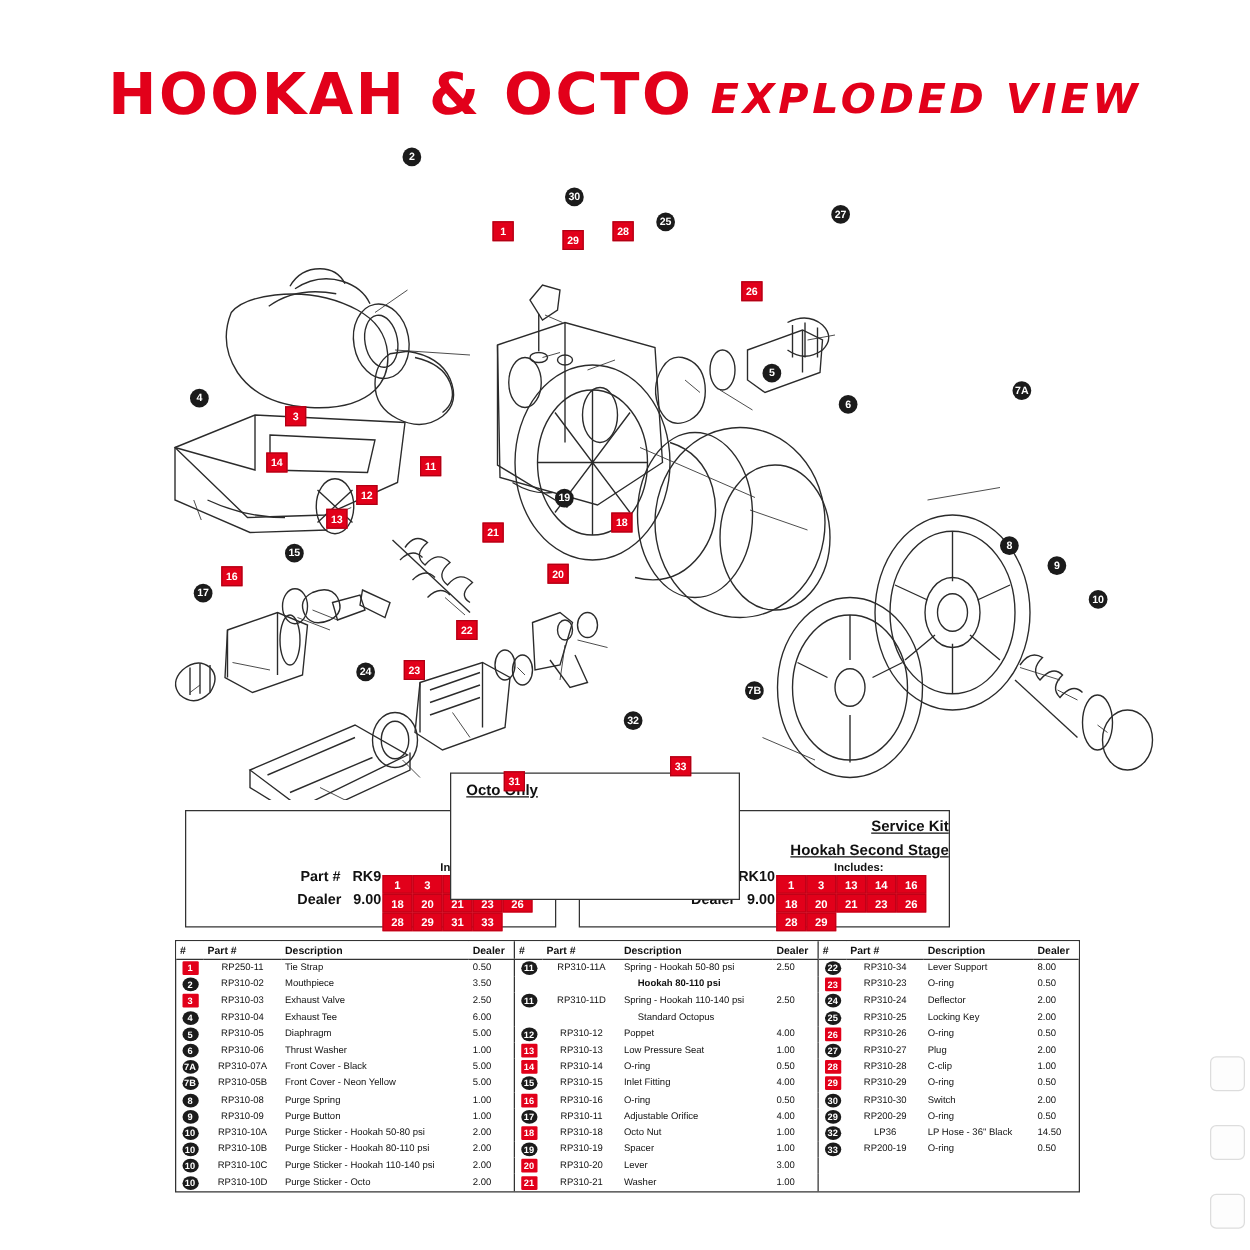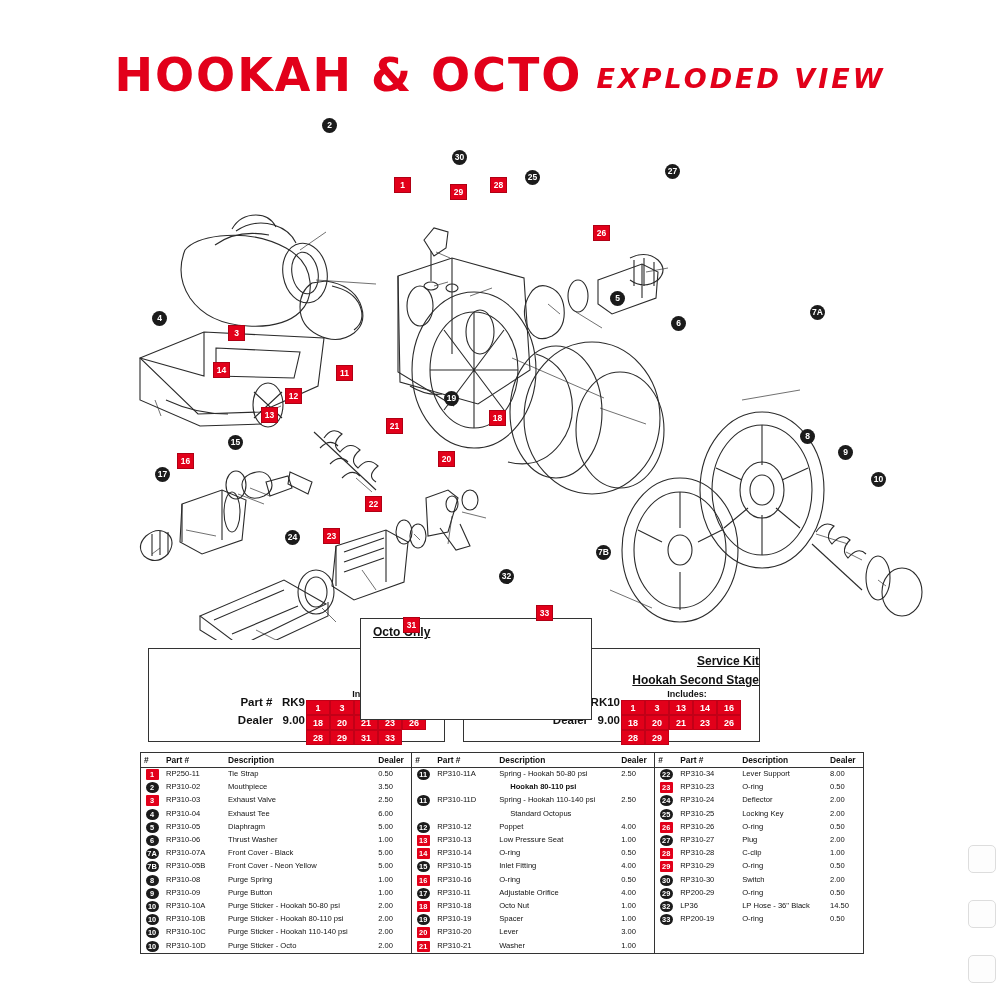--- a/index.html
+++ b/index.html
@@ -24,21 +24,21 @@
     font-size:46px;
     letter-spacing:2px;
     color:#e2001a;
     vertical-align:middle;
   }
   .title-sub{
     display:inline-block;
     font-family:"DejaVu Sans", sans-serif;
     font-weight:bold;
     font-style:italic;
-    font-size:27px;
+    font-size:33px;
     letter-spacing:3px;
     color:#e2001a;
     vertical-align:middle;
     margin-left:14px;
     position:relative;top:3px;
   }
 
   
   .diagram{position:absolute;left:0;top:100px;width:1000px;height:540px;}
   .diagram svg{position:absolute;left:0;top:0;}
@@ -98,21 +98,21 @@
     background:#fff;
   }
   .parts table{border-collapse:collapse;width:100%;font-size:7.6px;}
   .parts th{
     font-size:8.4px;font-weight:bold;text-align:left;padding:2px 3px;
     border-bottom:1px solid #333;background:#fff;
   }
   .parts td{padding:1.1px 3px;vertical-align:top;}
   .colsep{border-left:1px solid #333;}
   .num-cell{width:16px;text-align:center;padding:0.5px 1px;}
-  .pn{width:56px;}
+  .pn{width:56px;text-align:center;}
   .dl{width:30px;text-align:left;padding-right:6px;}
   .bdg{
     display:inline-block;width:13px;height:11px;line-height:11px;text-align:center;
     font-size:7.4px;font-weight:bold;color:#fff;background:#1b1b1b;border-radius:50%;
   }
   .bdg.sqr{background:#e2001a;border-radius:1px;}
 
   
   .edge{position:absolute;right:4px;border:1px solid #ddd;border-radius:5px;
     width:26px;height:26px;background:#fdfdfd;}

